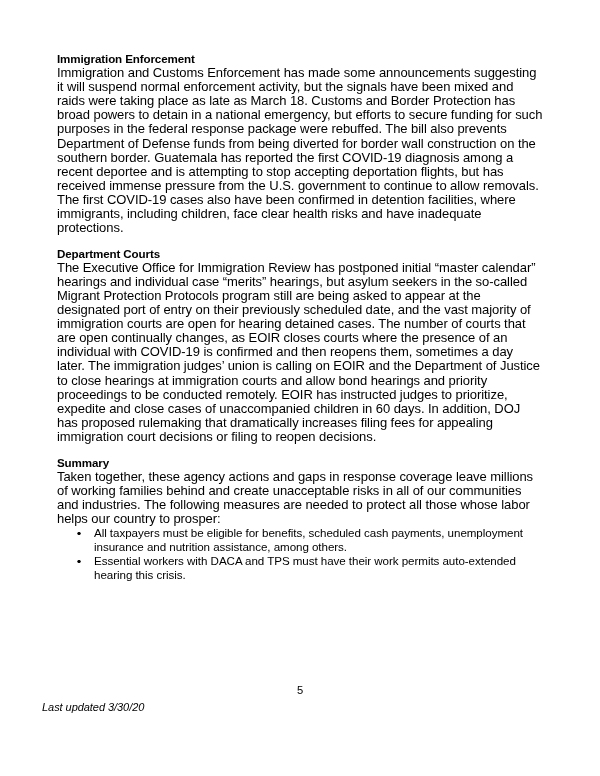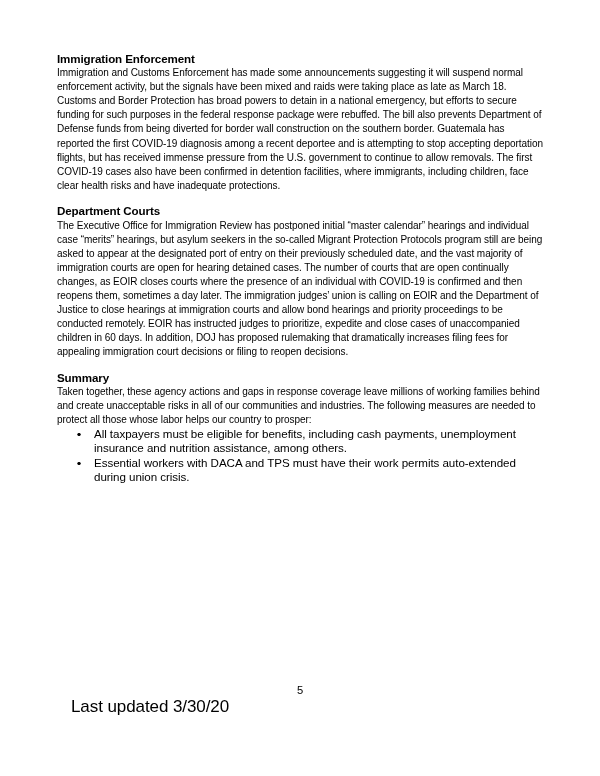--- a/index.html
+++ b/index.html
@@ -34,21 +34,21 @@
     margin-bottom: 0;
   }
   .heading {
     font-size: 11.6px;
     font-weight: bold;
     line-height: 14.1px;
     margin: 0 0 0 0;
     letter-spacing: -0.01em;
   }
   .para {
-    font-size: 10px;
+    font-size: 13px;
     font-weight: normal;
     line-height: 14.1px;
     margin: 0;
     text-align: left;
     letter-spacing: -0.005em;
   }
   .bullet-list {
     list-style: none;
     margin: 0;
     padding: 0;
@@ -64,23 +64,24 @@
   .bullet-item .bullet-dot {
     position: absolute;
     left: 20px;
     top: 0;
     width: 10px;
     font-size: 11.6px;
     line-height: 14.1px;
   }
   .footer-note {
     position: absolute;
-    left: 71px;
+    left: 42px;
     top: 700px;
-    font-size: 17px;
+    font-size: 11px;
+    font-style: italic;
     line-height: 14px;
     letter-spacing: -0.005em;
   }
   .page-number {
     position: absolute;
     left: 0;
     top: 683px;
     width: 600px;
     text-align: center;
     font-size: 11.2px;
@@ -107,28 +108,28 @@
     <div class="section">
       <h2 class="heading">Summary</h2>
       <p class="para">Taken together, these agency actions and gaps in response coverage leave millions of working families behind and create unacceptable risks in all of our communities and industries. The following measures are needed to protect all those whose labor helps our country to prosper:</p>
 
       <ul class="bullet-list">
         <li class="bullet-item">
           <span class="bullet-dot">•</span>
         </li>
         <li class="bullet-item">
           <span class="bullet-dot">•</span>
-          <span>All taxpayers must be eligible for benefits, including cash payments, unemployment insurance and nutrition assistance, among others.</span>
+          <span>All taxpayers must be eligible for benefits, scheduled cash payments, unemployment insurance and nutrition assistance, among others.</span>
         </li>
         <li class="bullet-item">
           <span class="bullet-dot">•</span>
         </li>
         <li class="bullet-item">
           <span class="bullet-dot">•</span>
-          <span>Essential workers with DACA and TPS must have their work permits auto-extended during union crisis.</span>
+          <span>Essential workers with DACA and TPS must have their work permits auto-extended hearing this crisis.</span>
         </li>
       </ul>
     </div>
 
   </div>
 
   <div class="page-number">5</div>
 
   <div class="footer-note">Last updated 3/30/20</div>
 

